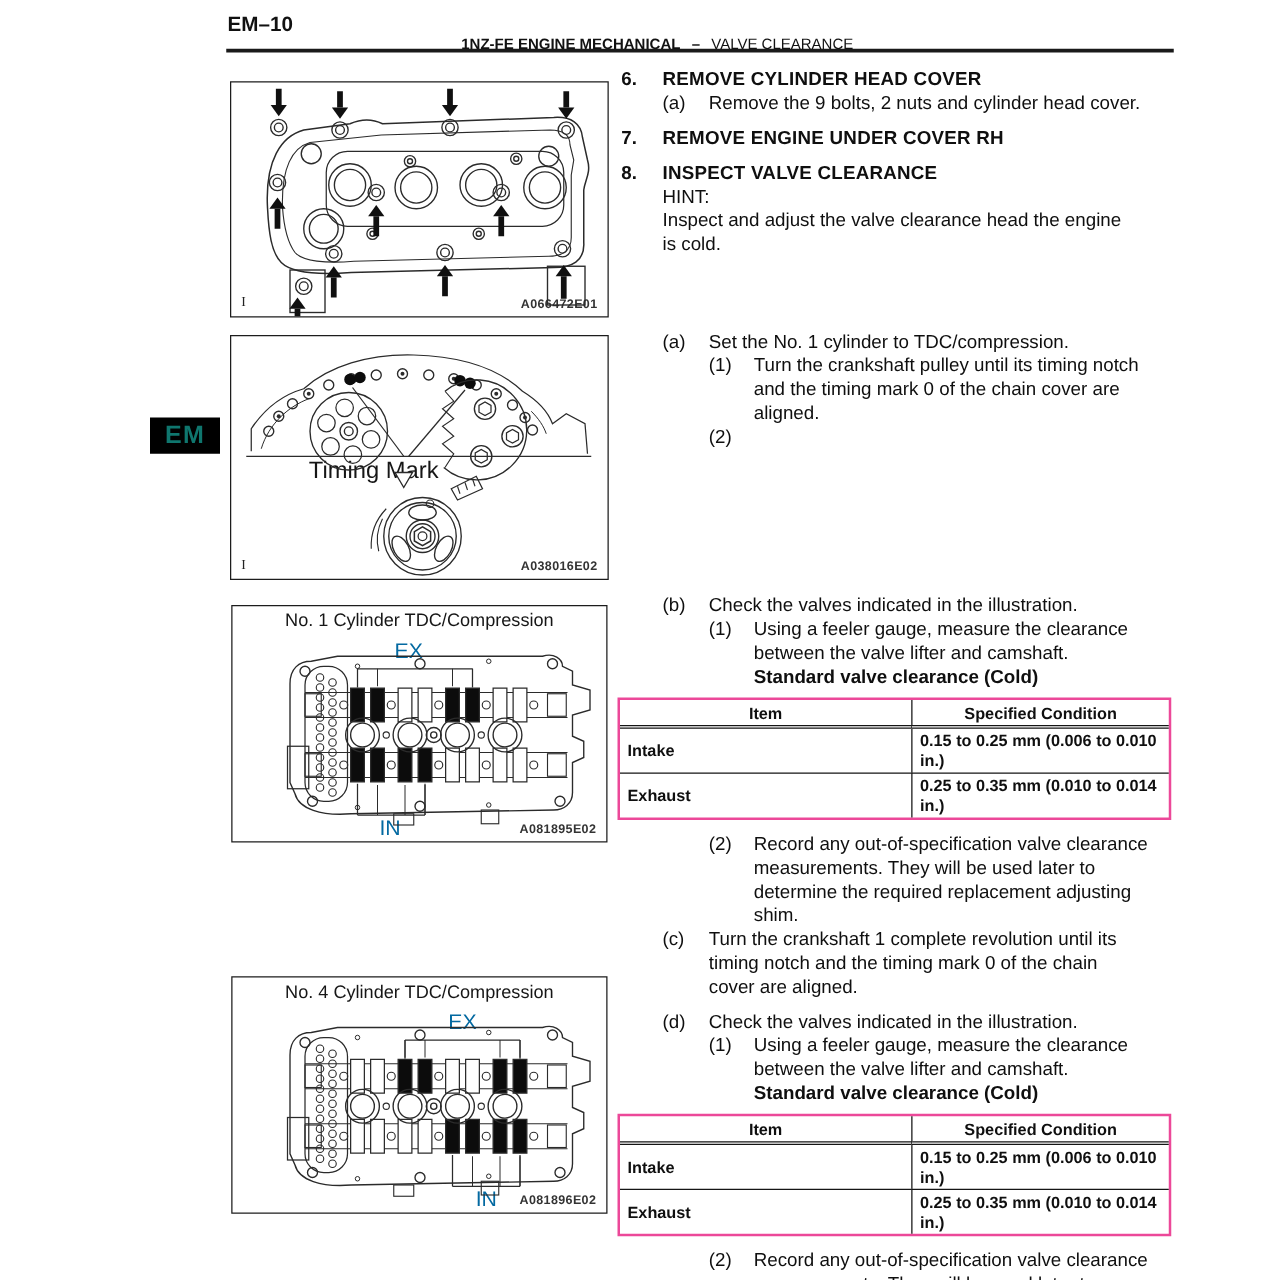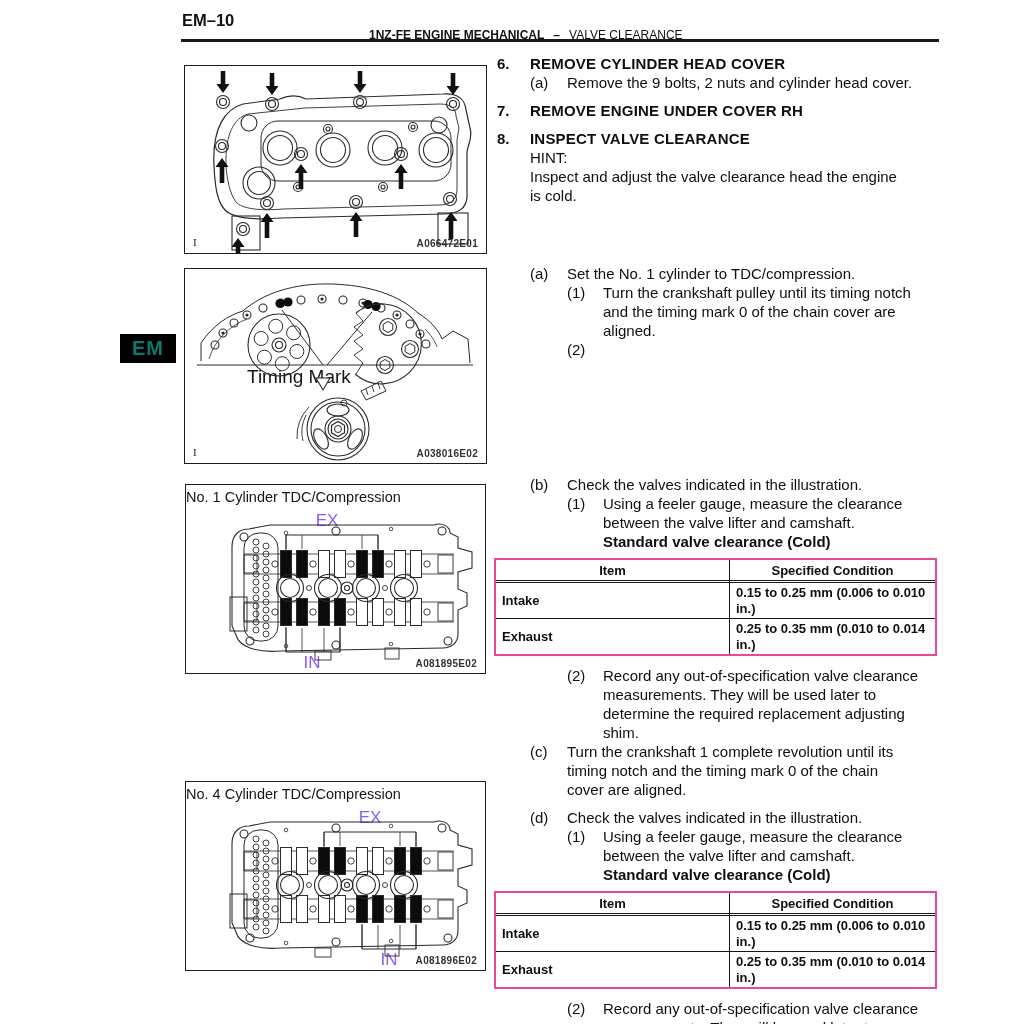--- a/index.html
+++ b/index.html
@@ -19,22 +19,22 @@
 
   
   .fig{position:absolute;border:1.5px solid #1c1c1c;background:#fff;}
   .fig svg{position:absolute;left:0;top:0;}
   #fig1{left:152px;top:65px;width:301px;height:187px;}
   #fig2{left:152px;top:268px;width:301px;height:194px;}
   #fig3{left:153px;top:484px;width:299px;height:188px;}
   #fig4{left:153px;top:781px;width:299px;height:188px;}
   .figcode{position:absolute;right:8px;bottom:4px;font-size:10px;font-weight:bold;color:#333;letter-spacing:.3px;}
   .figcorner{position:absolute;left:8px;bottom:5px;font-size:11px;color:#222;font-family:"Liberation Serif",serif;}
-  .figcaption{position:absolute;left:0;top:4px;width:100%;font-size:14.5px;color:#161616;}
-  .exlabel,.inlabel{position:absolute;width:34px;text-align:center;font-size:17px;color:#8b5cf6;}
+  .figcaption{position:absolute;left:0;top:4px;width:100%;text-align:center;font-size:14.5px;color:#161616;}
+  .exlabel,.inlabel{position:absolute;width:34px;text-align:center;font-size:17px;color:#0369a1;}
   .exlabel{top:26px;}
   .inlabel{top:168px;}
   .timingmark{position:absolute;left:62px;top:97px;font-size:19px;color:#161616;white-space:nowrap;}
 
   
   .sec{position:absolute;left:465px;width:470px;font-size:15px;line-height:19px;color:#0f0f0f;}
   .row{display:flex;align-items:flex-start;}
   .row .lbl{flex:0 0 auto;}
   .row .txt{white-space:pre;}
   .h  .lbl{width:33px;font-weight:bold;}

